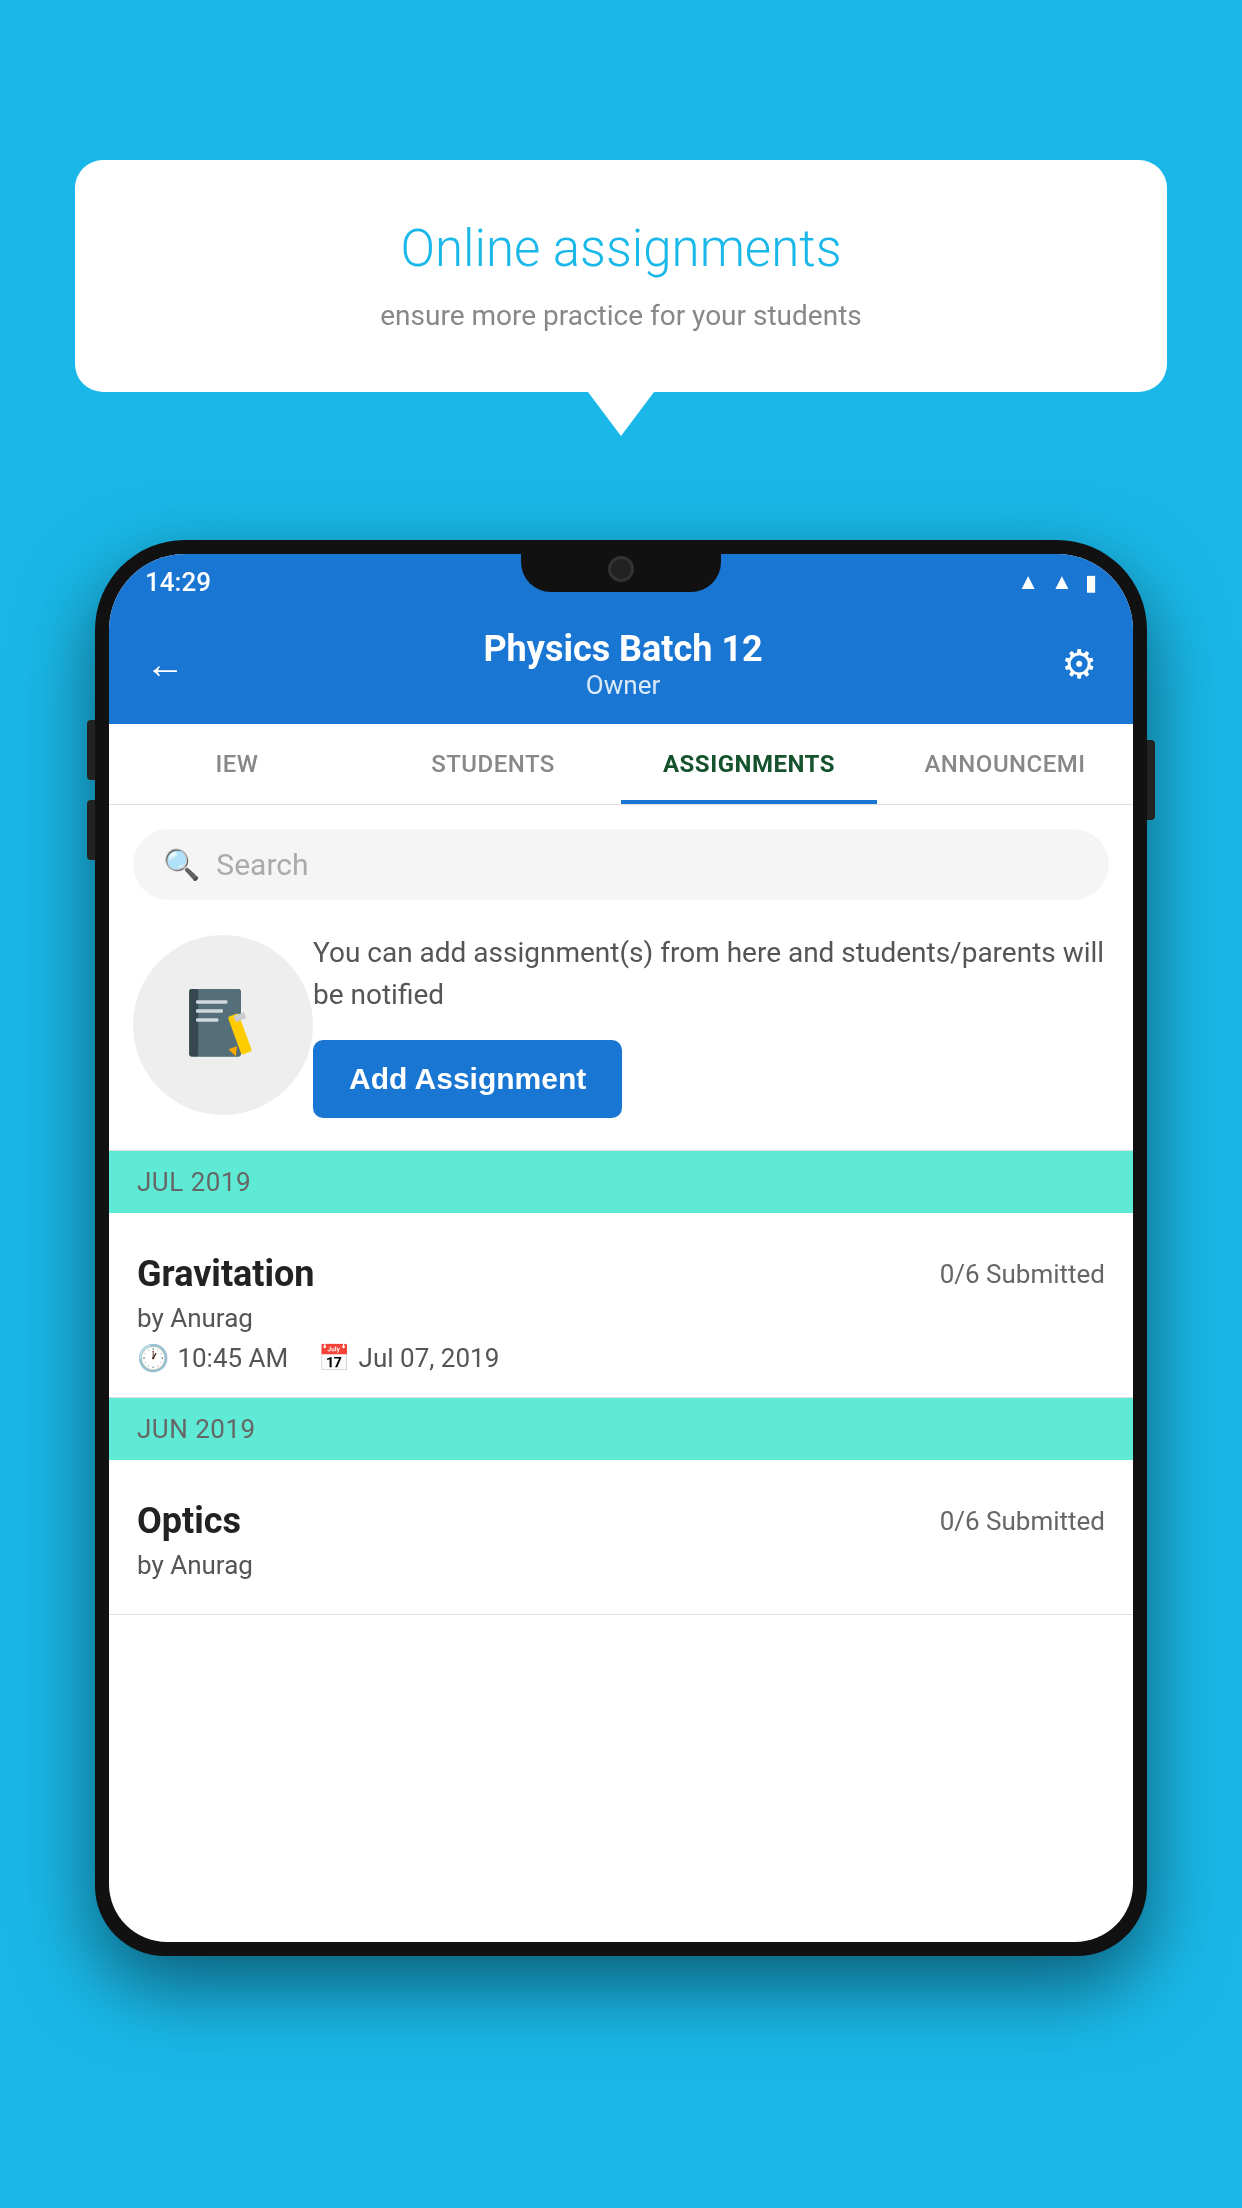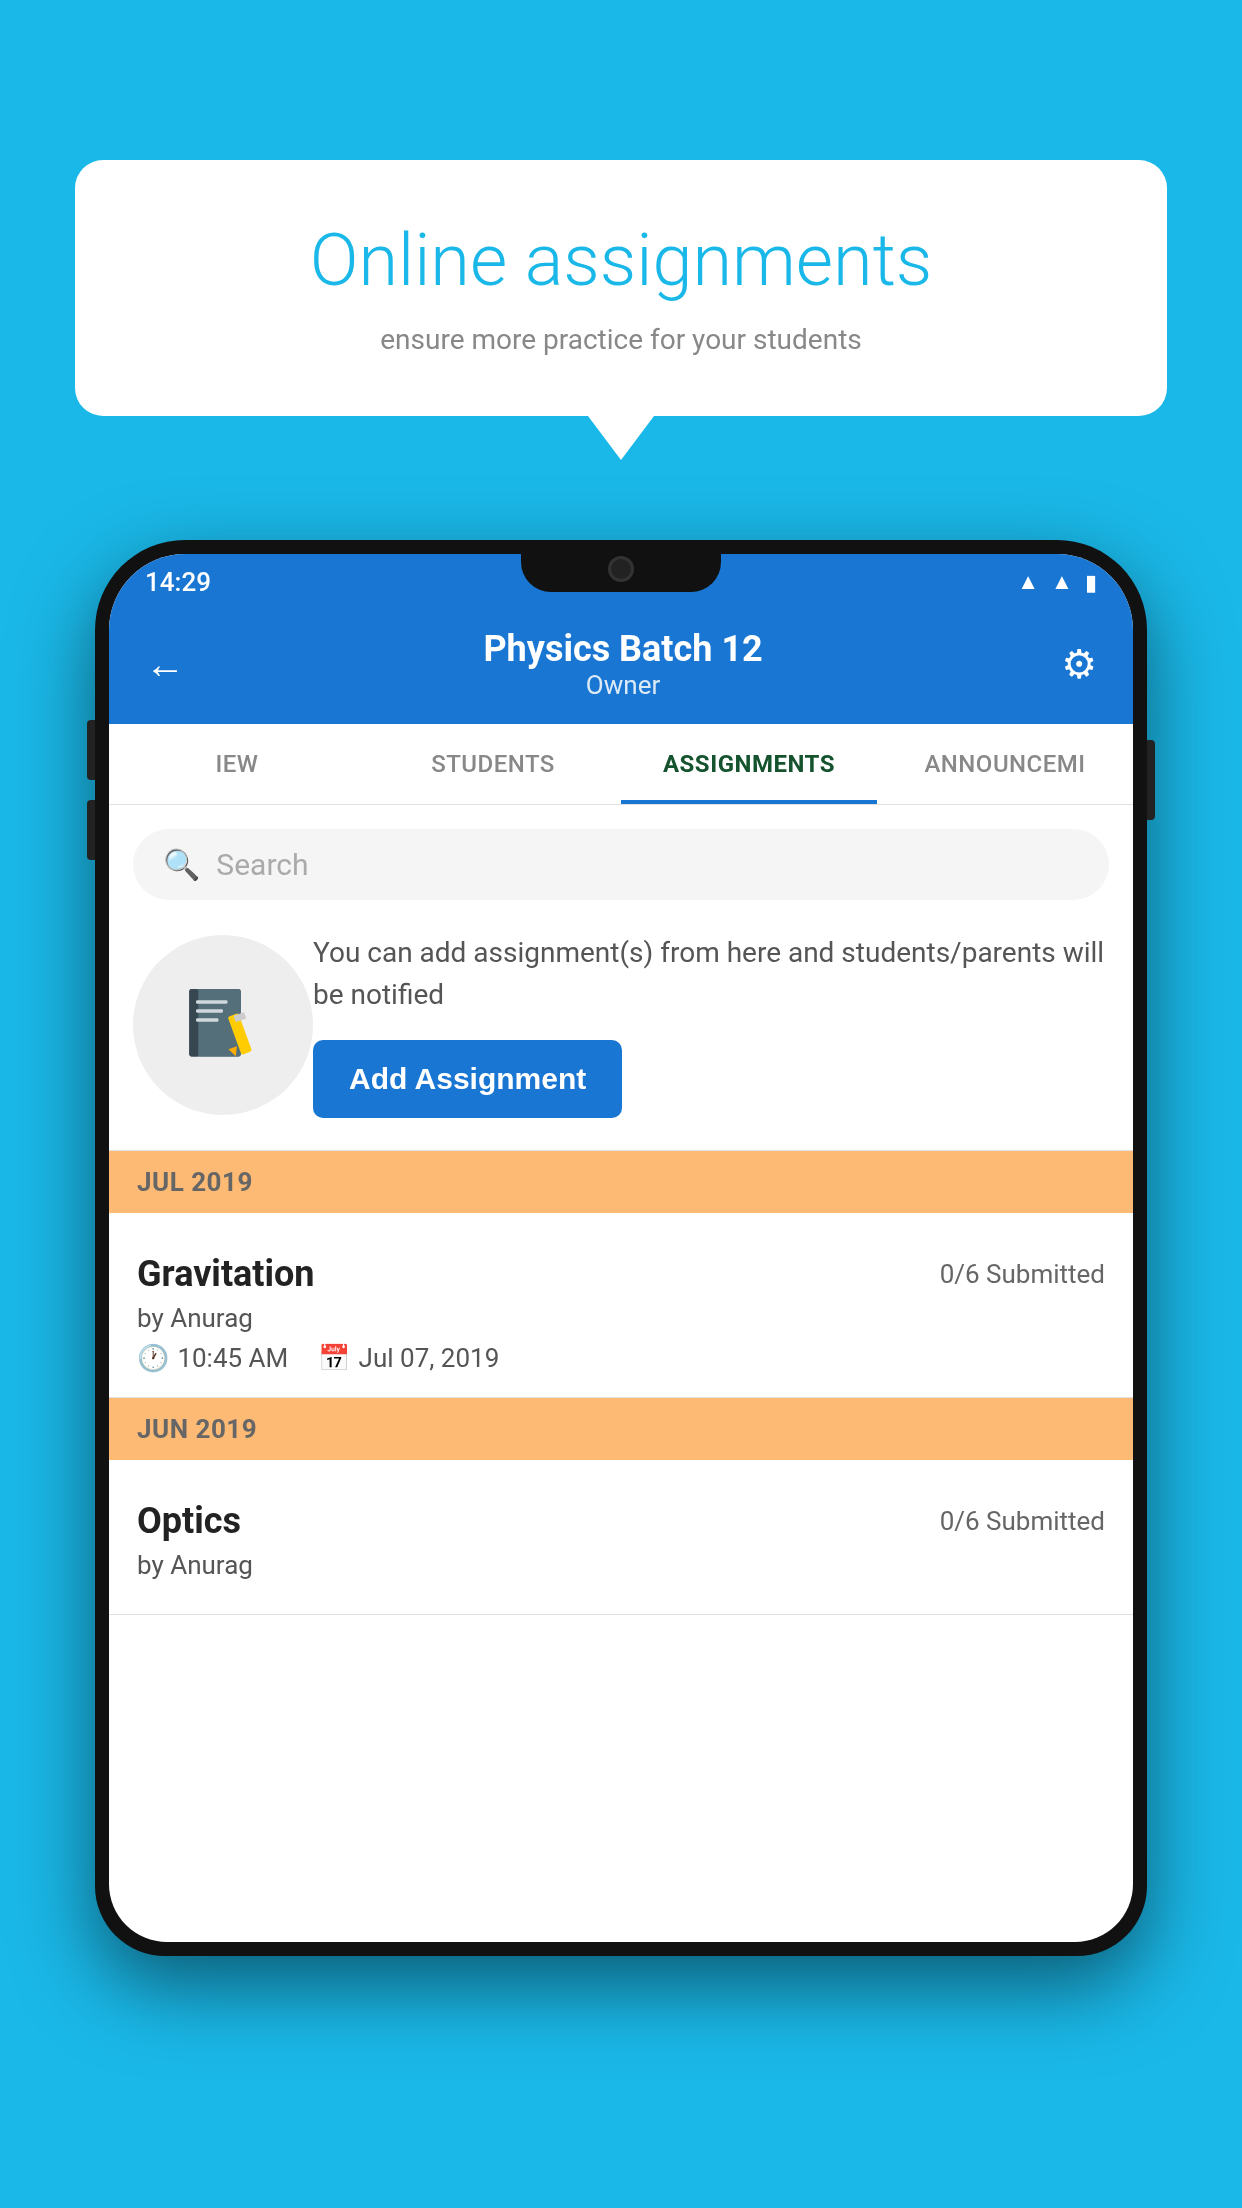--- a/index.html
+++ b/index.html
@@ -36,21 +36,21 @@
       bottom: -44px;
       left: 50%;
       transform: translateX(-50%);
       width: 0;
       height: 0;
       border-left: 36px solid transparent;
       border-right: 36px solid transparent;
       border-top: 48px solid white;
     }
     .speech-bubble-title {
-      font-size: 72px;
+      font-size: 51px;
       font-weight: 300;
       color: #1ab8e8;
       margin-bottom: 20px;
       line-height: 1.15;
     }
     .speech-bubble-subtitle {
       font-size: 28px;
       color: #888;
       font-weight: 400;
     }
@@ -242,25 +242,25 @@
       border: none;
       border-radius: 10px;
       padding: 22px 36px;
       font-size: 30px;
       font-weight: 600;
       cursor: pointer;
     }
 
     
     .month-header {
-      background: #fdba74;
+      background: #5eead4;
       padding: 16px 28px;
       font-size: 26px;
       color: #666;
-      font-weight: 700;
+      font-weight: 400;
       letter-spacing: 0.5px;
     }
 
     
     .assignment-item {
       padding: 40px 28px 24px;
       border-bottom: 1px solid #e0e0e0;
       background: white;
     }
     .assignment-row1 {

